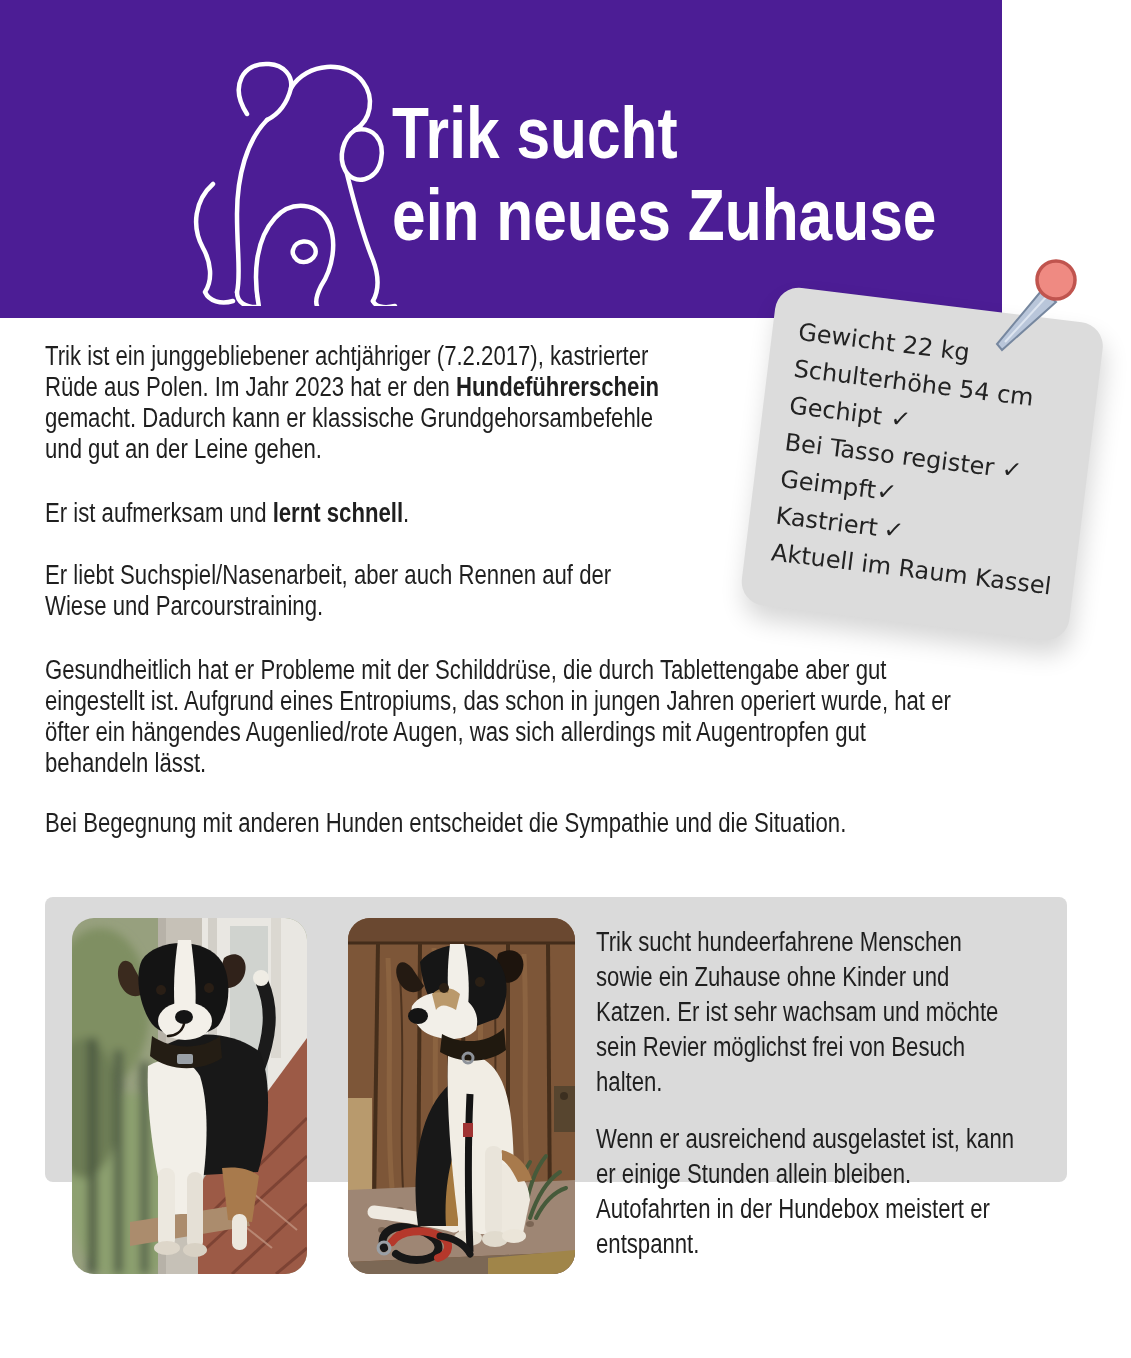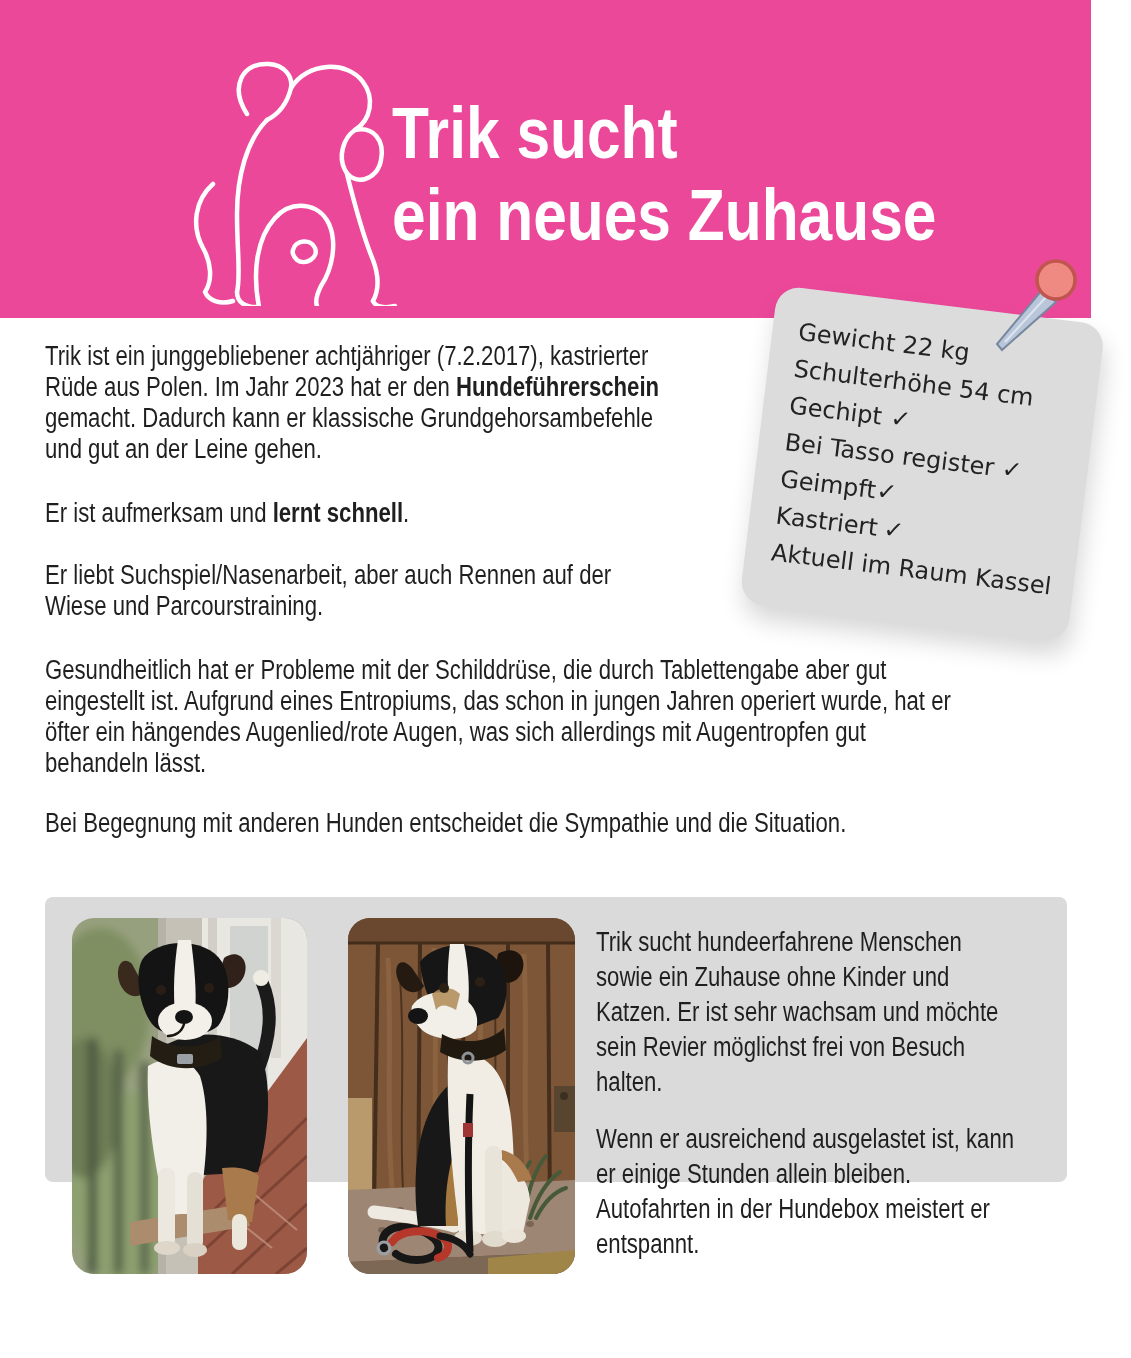--- a/index.html
+++ b/index.html
@@ -1,21 +1,21 @@
 <!DOCTYPE html>
 <html><head>
 <meta charset="utf-8">
 <style>
   * { margin:0; padding:0; box-sizing:border-box; }
   html,body { background:#ffffff; }
   body { width:1131px; height:1358px; font-family:"Liberation Sans", sans-serif; }
   .page { position:relative; width:1131px; height:1358px; background:#ffffff; overflow:hidden; }
 
   
-  .header { position:absolute; left:0; top:0; width:1091px; height:318px; background:#ec4899; }
+  .header { position:absolute; left:0; top:0; width:1002px; height:318px; background:#4c1d95; }
   .dog-art { position:absolute; left:183px; top:54px; width:300px; height:252px; }
   .dog-art path { fill:none; stroke:#ffffff; stroke-width:4.5; stroke-linecap:round; stroke-linejoin:round; }
   .title { position:absolute; left:392px; top:92px; color:#ffffff; font-weight:700;
            font-size:72px; line-height:82px; transform:scaleX(.84); transform-origin:left top; white-space:nowrap; }
 
   
   .para { position:absolute; left:45px; font-size:27px; line-height:31px; color:#1f1f1f;
           transform:scaleX(.82); transform-origin:left top; white-space:nowrap; }
   .p1 { top:341px; } .p2 { top:498px; } .p3 { top:560px; } .p4 { top:655px; } .p5 { top:808px; }
   .b { font-weight:700; }

